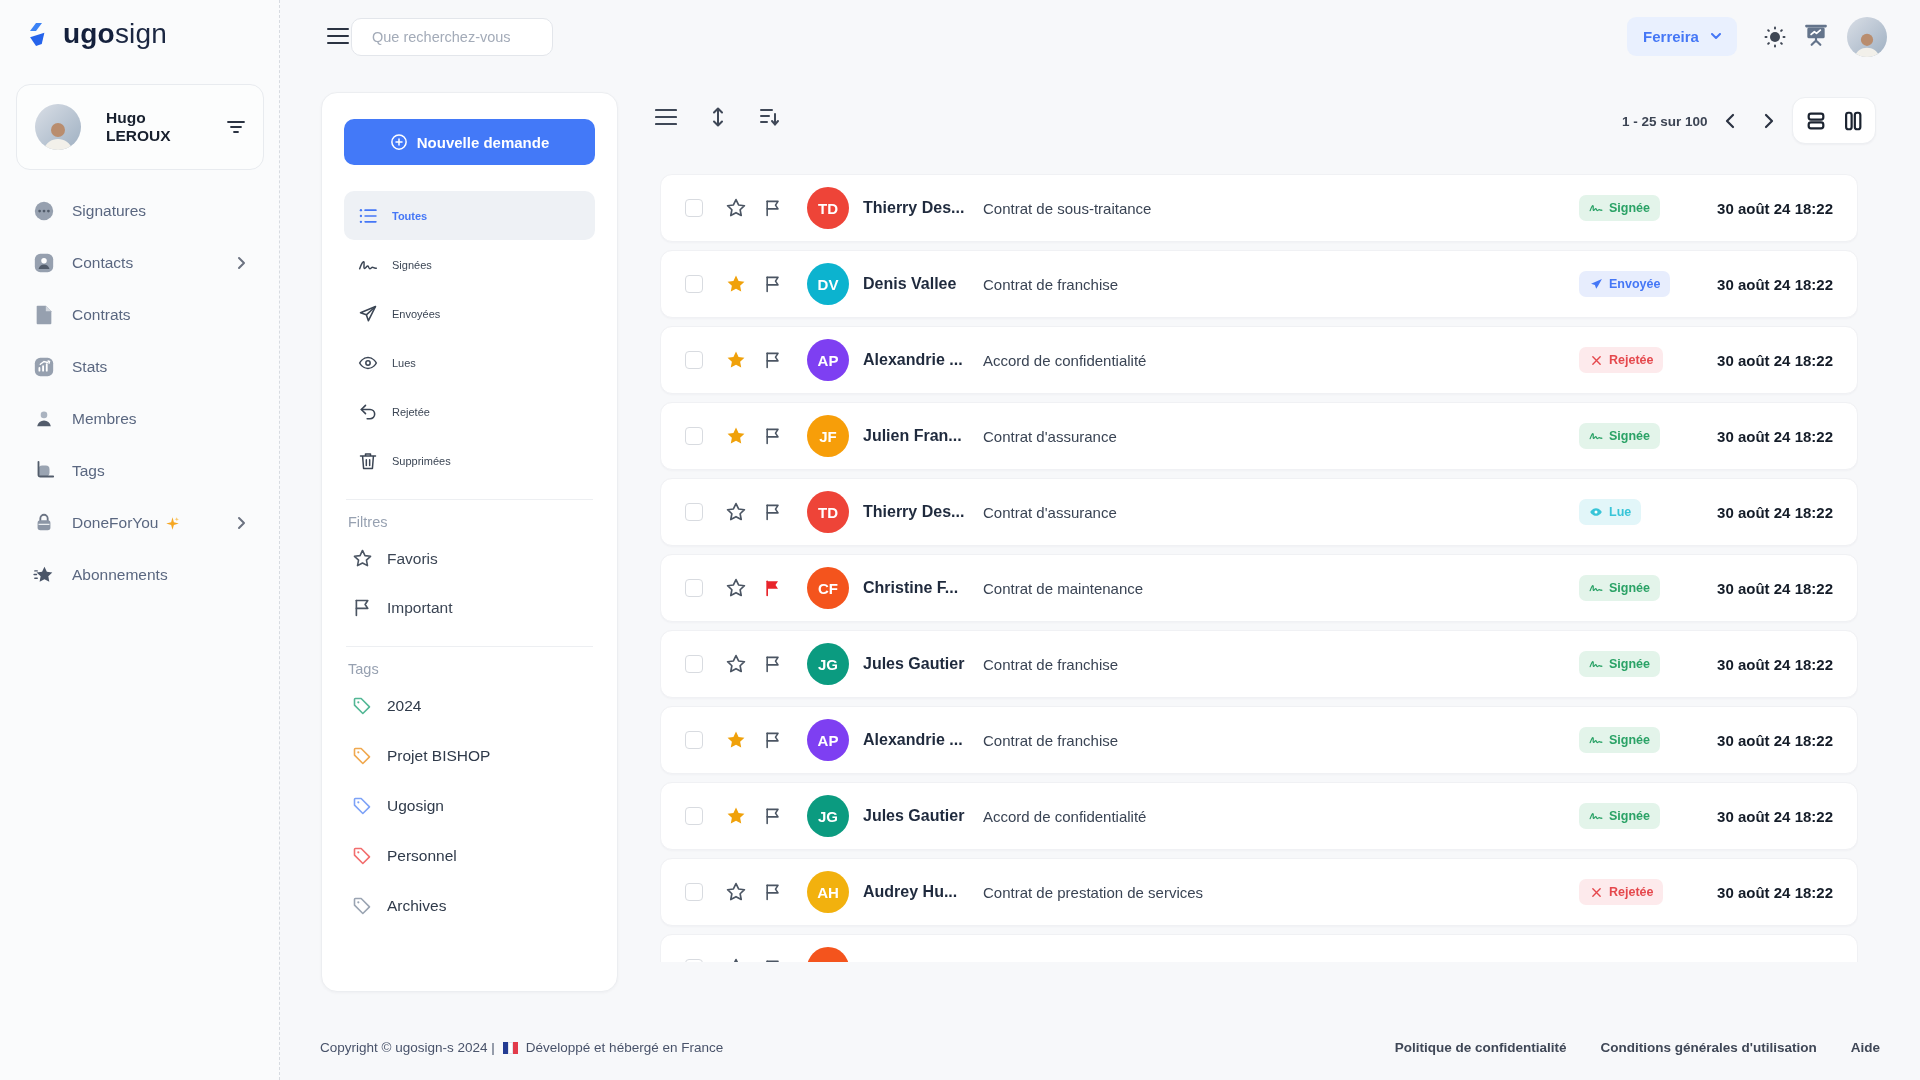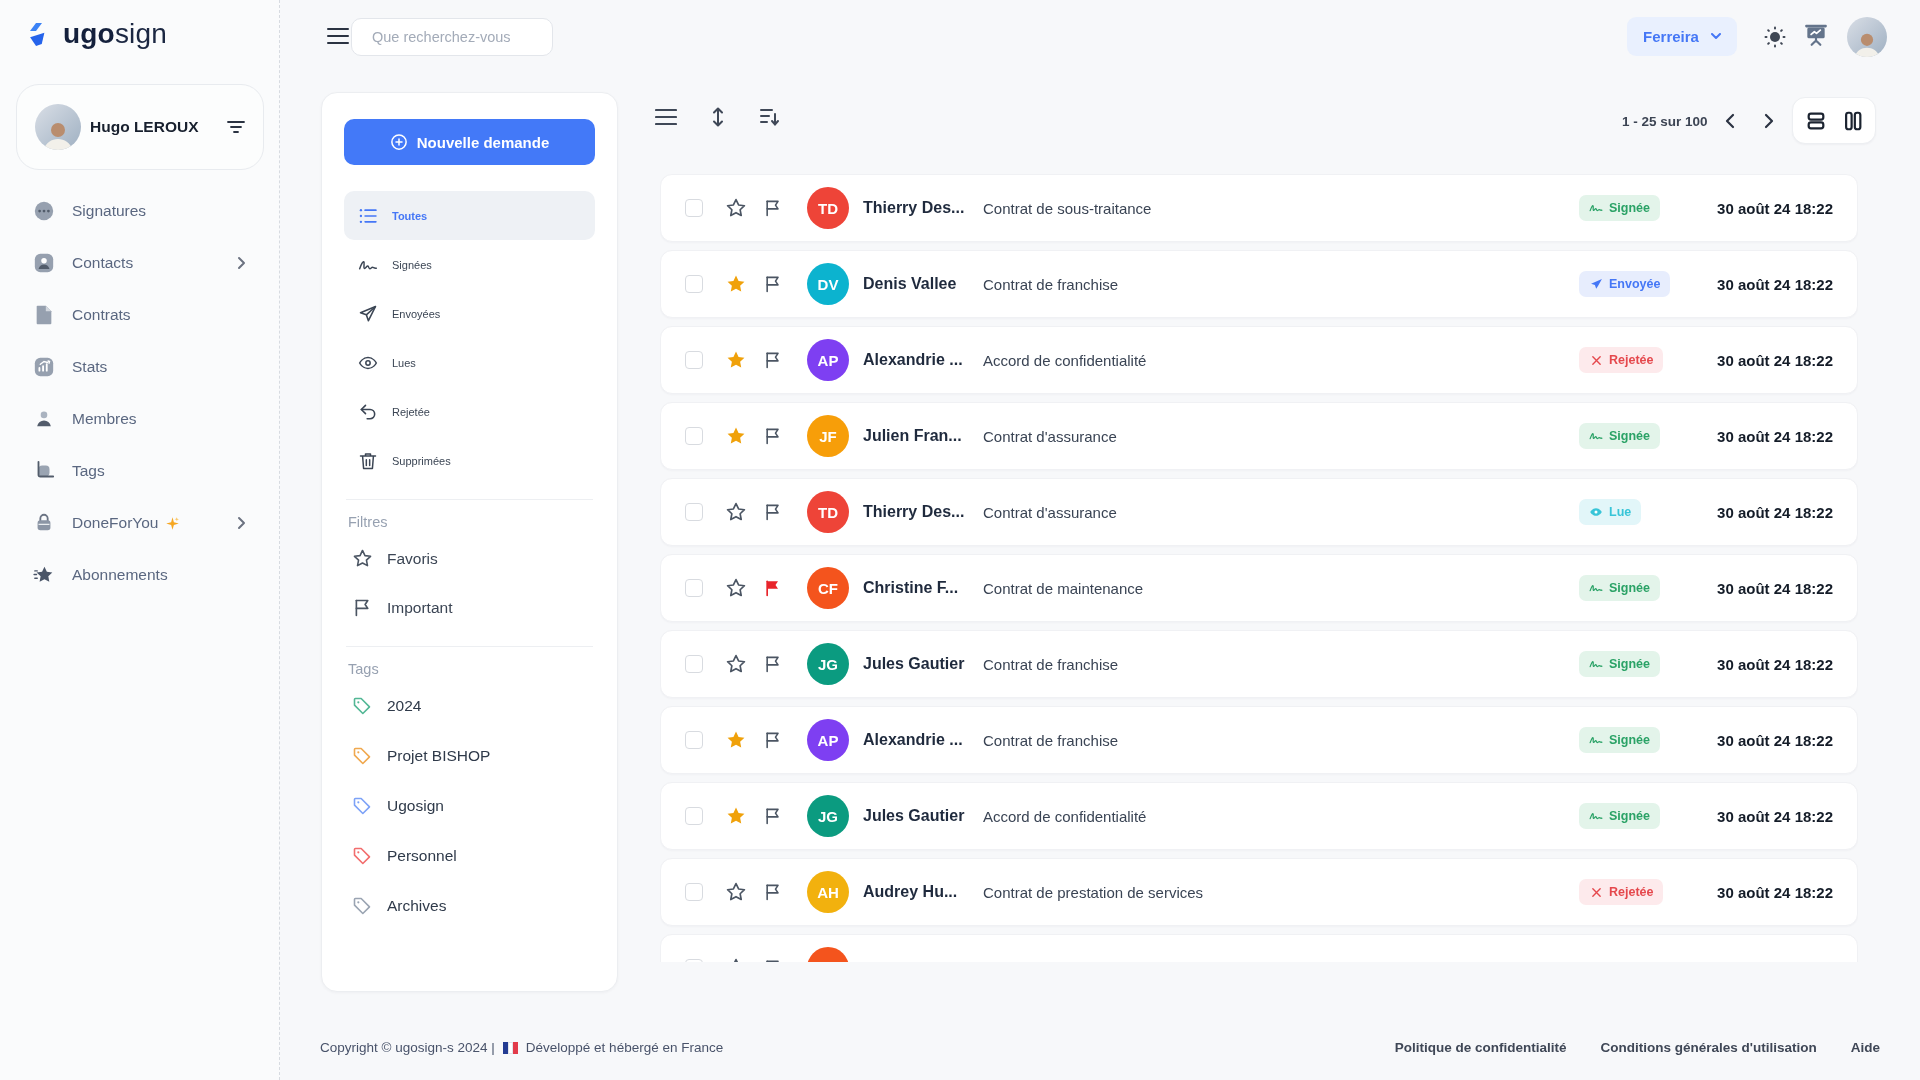--- a/index.html
+++ b/index.html
@@ -6,21 +6,21 @@
   html,body { width:1920px; height:1080px; overflow:hidden; }
   body { font-family:"Liberation Sans","DejaVu Sans",sans-serif; background:#f7f8fa; position:relative; color:#2b3342; }
   svg { display:block; }
 
   
   .sidebar { position:absolute; left:0; top:0; width:280px; height:1080px; background:#fafbfc; border-right:1px dashed #d7dbe1; }
   .logo { position:absolute; left:22px; top:18px; display:flex; align-items:center; gap:9px; }
   .logo-text { font-size:28px; letter-spacing:.2px; color:#14203c; }
   .logo-text b { font-weight:800; }
   .logo-text span.lt { font-weight:400; color:#1b2742; }
-  .user-card { position:absolute; left:16px; top:84px; width:248px; height:86px; background:#fcfdfd; border:1px solid #e8ebef; border-radius:23px; display:flex; align-items:center; padding:0 18px; gap:9px; }
+  .user-card { position:absolute; left:16px; top:84px; width:248px; height:86px; background:#fcfdfd; border:1px solid #e8ebef; border-radius:14px; display:flex; align-items:center; padding:0 18px; gap:25px; }
   .user-avatar { width:46px; height:46px; border-radius:50%; background:linear-gradient(135deg,#d9dee6,#9fb0c2); overflow:hidden; position:relative; flex:none; }
   .user-avatar svg { position:absolute; bottom:-2px; left:50%; transform:translateX(-50%); }
   .user-name { font-size:15.5px; font-weight:700; color:#18202e; flex:1; }
   .nav { position:absolute; left:0; top:185px; width:280px; }
   .nav-item { height:52px; display:flex; align-items:center; padding-left:33px; position:relative; cursor:pointer; }
   .nav-ico { width:22px; height:22px; margin-right:17px; flex:none; }
   .nav-label { font-size:15.5px; font-weight:500; color:#5a6780; }
   .nav-chev { position:absolute; right:34px; }
   .new-badge { display:flex; align-items:center; gap:4px; margin-left:10px; font-size:12.5px; font-weight:700; color:#1a2230; }
 

